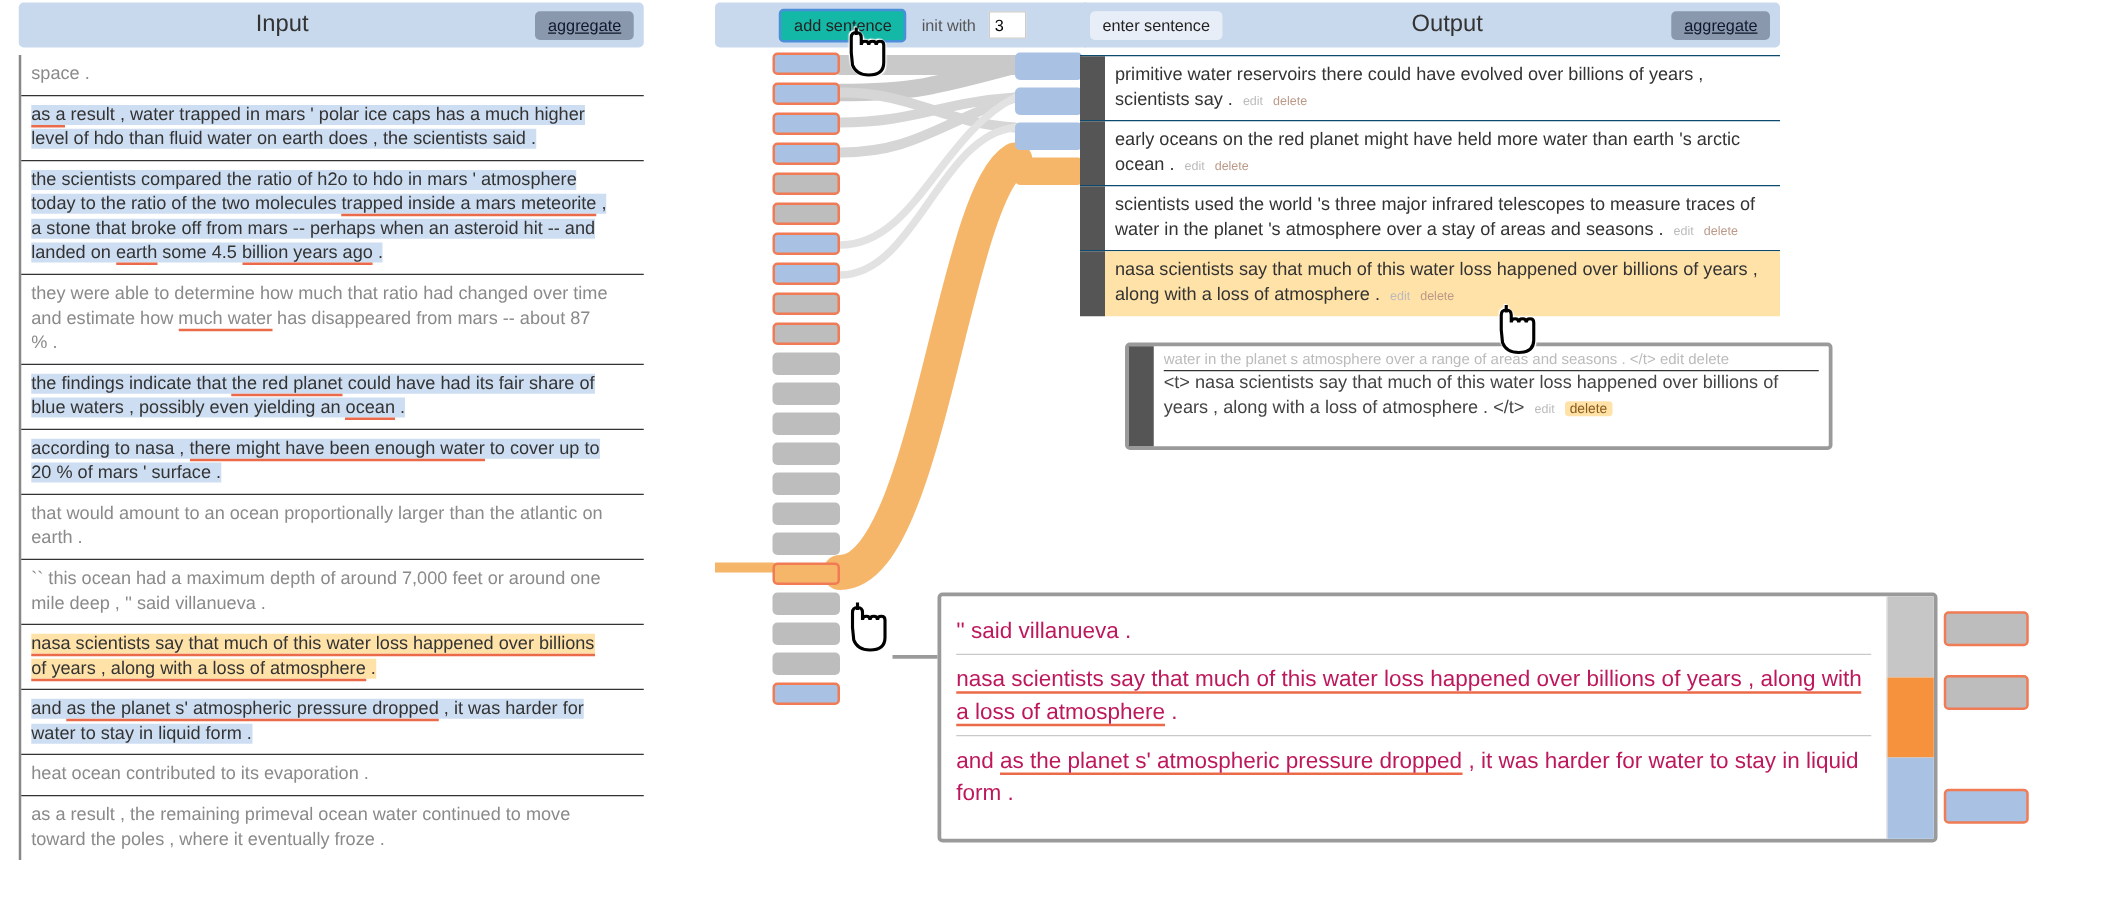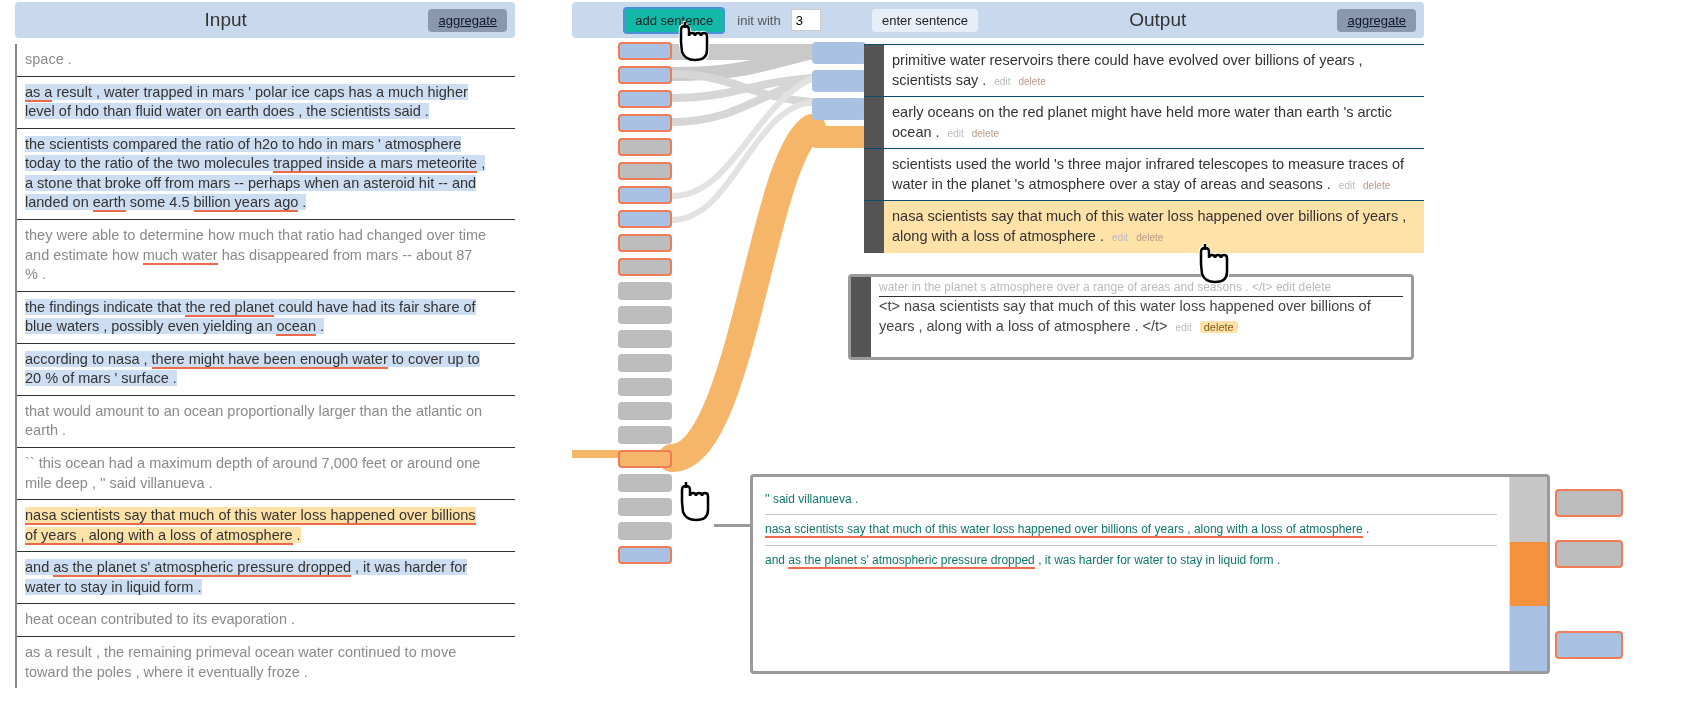--- a/index.html
+++ b/index.html
@@ -114,42 +114,42 @@
     font-size: 11px;
     color: #8a5a1a;
     background: #ffe2a8;
     padding: 0 4px;
     border-radius: 3px;
   }
 
   
   .out-inset {
     position: absolute;
-    left: 848px; top: 274px;
+    left: 900px; top: 274px;
     width: 566px; height: 86px;
     border: 3px solid #9a9a9a;
     border-radius: 4px;
     background: #fff;
   }
   .out-inset .inner { display: flex; height: 100%; }
   .out-inset .bar { width: 20px; background: #555; }
   .out-inset .content { flex: 1; padding: 2px 8px; font-size: 14.5px; line-height: 1.35; color: #444; }
   .out-inset .clip { font-size: 12px; color: #bbb; border-bottom: 1px solid #333; padding-bottom: 1px; overflow: hidden; white-space: nowrap; }
 
   
   .big-inset {
     position: absolute;
     left: 750px; top: 474px;
     width: 800px; height: 200px;
     border: 3px solid #9a9a9a;
     border-radius: 4px;
     background: #fff;
     display: flex;
   }
-  .big-inset .textcol { flex: 1; padding: 8px 12px; font-size: 12px; color: #0f766e; line-height: 1.45; }
+  .big-inset .textcol { flex: 1; padding: 8px 12px; font-size: 18px; color: #be185d; line-height: 1.45; }
   .big-inset .textcol .row { padding: 6px 0; border-top: 1px solid #c9c9c9; }
   .big-inset .textcol .row:first-child { border-top: none; }
   .big-inset .bars {
     width: 38px;
     display: flex; flex-direction: column; gap: 0;
     border-left: 1px solid #ddd;
   }
   .big-inset .barseg { flex: 1; background: #c6c6c6; }
   .big-inset .barseg.orange { background: #f6923d; }
   .big-inset .barseg.blue { background: #a9c2e3; }

